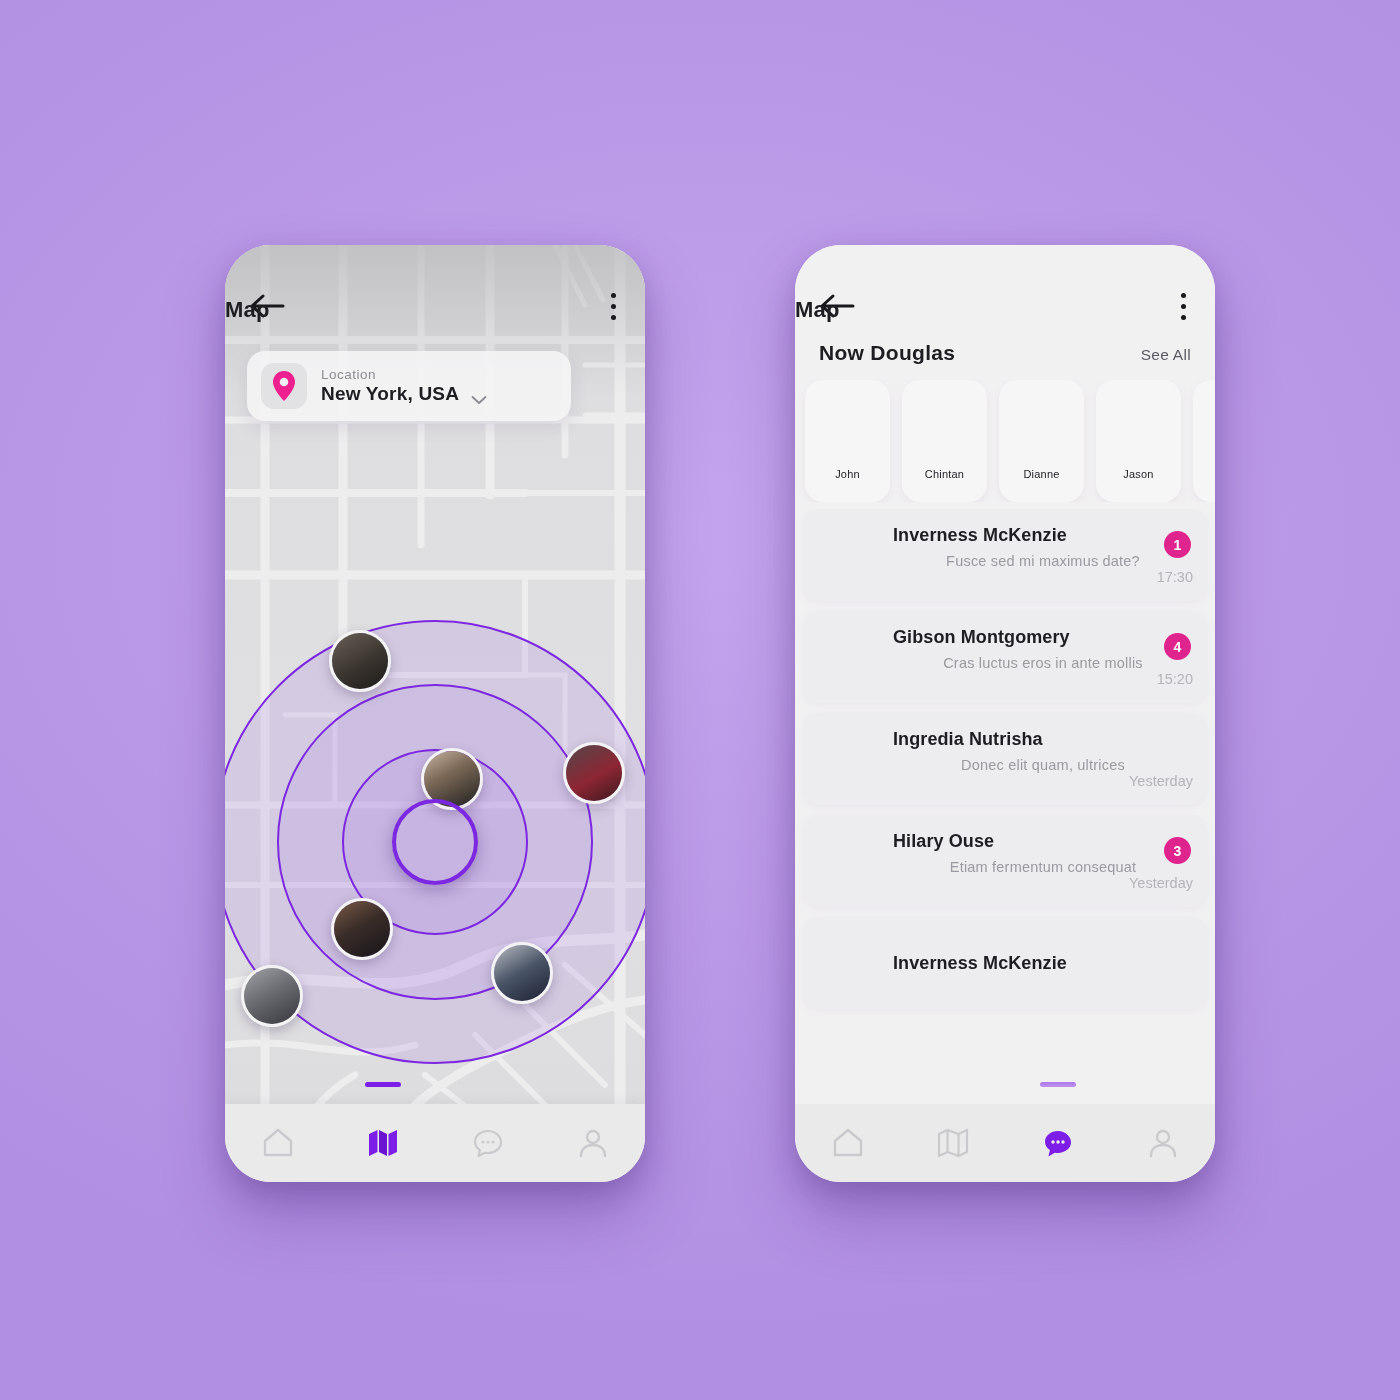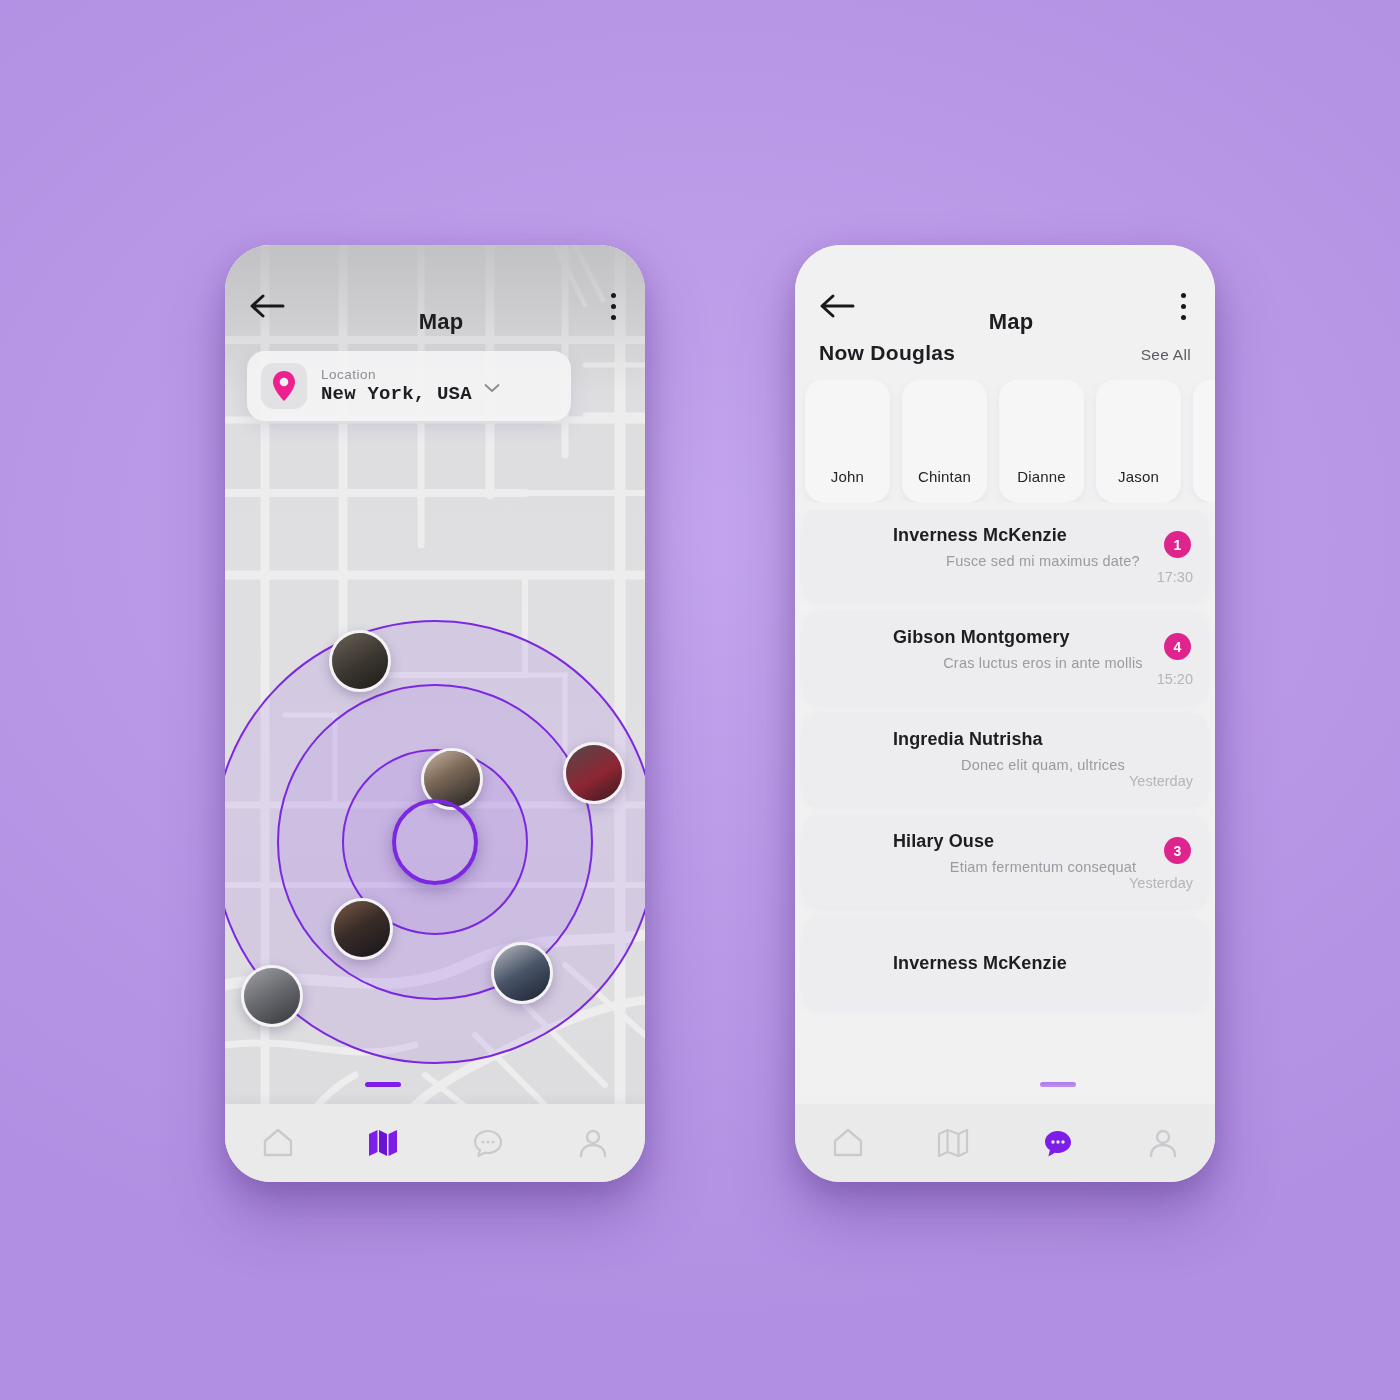--- a/index.html
+++ b/index.html
@@ -26,34 +26,34 @@
   .map-bg{ position:absolute; inset:0; background:linear-gradient(180deg,#d8d8da 0%,#dedee0 18%,#e0e0e2 60%,#dcdcde 100%); }
   .map-bg svg{ position:absolute; inset:0; width:100%; height:100%; }
 
   .map-topfade{ position:absolute; left:0; right:0; top:0; height:150px;
     background:linear-gradient(180deg,rgba(190,190,193,.85),rgba(200,200,203,0)); }
 
   
   .topbar{ position:absolute; left:0; right:0; top:0; height:118px; display:flex; align-items:center; }
   .back-btn{ position:absolute; left:22px; top:44px; width:40px; height:34px; cursor:pointer; }
   .back-btn svg{ width:100%; height:100%; }
-  .screen-title{ position:absolute; left:0; right:0; top:64px; text-align:center;
-    font-size:22px; font-weight:600; color:#1d1d22; letter-spacing:.2px;margin-left:12px; }
+  .screen-title{ position:absolute; left:0; right:0; top:52px; 
+    font-size:22px; font-weight:600; color:#1d1d22; letter-spacing:.2px; }
   .kebab{ position:absolute; right:28px; top:48px; width:6px; display:flex; flex-direction:column; gap:6px; cursor:pointer; }
   .kebab i{ display:block; width:5px; height:5px; border-radius:50%; background:#18181d; }
 
   
   .loc-card{ position:absolute; left:22px; top:106px; width:324px; height:70px;
     background:rgba(243,243,244,.93); border-radius:18px; display:flex; align-items:center;
     padding:0 14px; box-shadow:0 6px 18px rgba(90,70,120,.13); }
   .loc-icon{ width:46px; height:46px; border-radius:13px; background:#e2e2e4;
     display:flex; align-items:center; justify-content:center; flex:0 0 auto; }
   .loc-texts{ margin-left:14px; display:flex; flex-direction:column; gap:1px; }
   .loc-label{ font-size:13.5px; color:#8d8d95; letter-spacing:.5px; }
-  .loc-value-row{ display:flex; align-items:flex-start; gap:12px;font-family:Liberation Mono, monospace; }
+  .loc-value-row{ display:flex; align-items:flex-end; gap:12px; }
   .loc-value{ font-size:19px; font-weight:600; color:#1d1d22; letter-spacing:.2px; }
   .chev{ width:16px; height:10px; }
 
   
   .radar{ position:absolute; left:-12px; top:375px; width:444px; height:444px; }
   .ring{ position:absolute; border-radius:50%; border:2.2px solid #7c27e0; }
   .ring.r1{ left:0; top:0; width:100%; height:100%; background:rgba(150,90,225,.15); }
   .ring.r2{ left:14.5%; top:14.5%; width:71%; height:71%; background:rgba(150,90,225,.10); }
   .ring.r3{ left:29%; top:29%; width:42%; height:42%; background:rgba(150,90,225,.10); }
 
@@ -79,21 +79,21 @@
     display:flex; align-items:baseline; justify-content:space-between; z-index:4; }
   .section-title{ font-size:21px; font-weight:600; color:#1d1d22; letter-spacing:.3px; }
   .see-all{ font-size:15.5px; color:#5a5a63; letter-spacing:.3px; cursor:pointer; }
 
   .active-strip{ position:absolute; left:0; right:0; top:135px; height:122px; display:flex; gap:12px;
     padding-left:10px; overflow:hidden; z-index:4; }
   .active-card{ flex:0 0 auto; width:85px; height:122px; background:#f7f6f7; border-radius:18px;
     display:flex; flex-direction:column; align-items:center; padding-top:13px;
     box-shadow:0 3px 10px rgba(120,100,150,.09); cursor:pointer; }
   .active-card .av{ width:62px; height:62px; border-radius:50%; overflow:hidden; }
-  .active-card .nm{ margin-top:13px; font-size:15px; color:#24242a; font-weight:500; letter-spacing:.2px; }
+  .active-card .nm{ margin-top:13px; font-size:11px; color:#24242a; font-weight:500; letter-spacing:.2px; }
 
   .chat-list{ position:absolute; left:0; right:0; top:264px; bottom:78px; overflow:hidden; padding:0 8px; }
   .chat-row{ position:relative; height:92px; margin-bottom:10px; background:#edecee; border-radius:16px;
     display:flex; align-items:center; padding:0 14px; box-shadow:0 2px 8px rgba(120,100,150,.07); cursor:pointer; }
   .chat-row .cav{ width:60px; height:60px; border-radius:50%; overflow:hidden; flex:0 0 auto; }
   .chat-main{ margin-left:16px; flex:1; min-width:0; }
   .chat-name{ font-size:18px; font-weight:600; color:#1d1d22; letter-spacing:.1px; }
   .chat-sub{ margin-top:7px; display:flex; align-items:center;flex-direction:column; }
   .chat-msg{ font-size:14.5px; color:#9a9aa2; letter-spacing:.2px; white-space:nowrap; }
   .chat-time{ font-size:14.5px; color:#b4b4bb; margin-left:auto; padding-left:12px; white-space:nowrap; }

